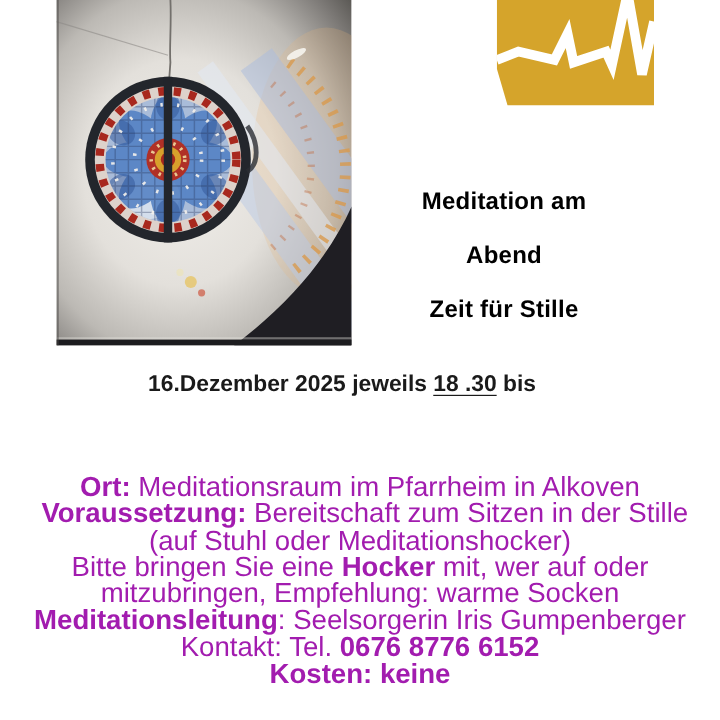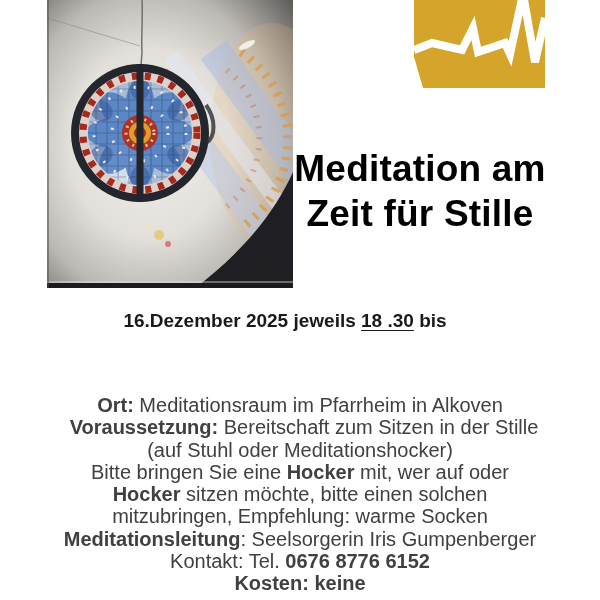--- a/index.html
+++ b/index.html
@@ -13,31 +13,31 @@
     position:absolute;left:47px;top:0;width:246px;height:288px;
   }
   .photo svg{display:block;width:246px;height:288px;}
   .logo{
     position:absolute;left:414px;top:0;width:131px;height:88px;
   }
   .logo svg{display:block;width:131px;height:88px;overflow:hidden;}
   .title{
     position:absolute;left:284px;top:146px;width:272px;
     text-align:center;color:#000;
-    font-size:37px;line-height:45px;font-weight:700;letter-spacing:.2px;
+    font-size:20px;line-height:45px;font-weight:700;letter-spacing:.2px;
   }
   .schedule{
     position:absolute;left:15px;top:308px;width:540px;
     text-align:center;color:#1a1a1a;
     font-size:19px;line-height:25px;font-weight:700;
   }
   .details{
     position:absolute;left:20px;top:394px;width:560px;
-    text-align:center;color:#404040;
-    font-size:20px;line-height:22.3px;font-weight:400;
+    text-align:center;color:#a21caf;
+    font-size:23px;line-height:22.3px;font-weight:400;
   }
   .line{white-space:nowrap;}
 </style>
 </head>
 <body>
 
 <div class="photo">
   <svg viewBox="0 0 246 288" xmlns="http://www.w3.org/2000/svg">
     <defs>
       <radialGradient id="alc" cx="42%" cy="50%" r="78%">
@@ -133,30 +133,30 @@
           <polygon points="0,0 131,0 131,88 9,88 0,57"></polygon>
         </clipPath>
     </defs>
     <polygon points="0,0 131,0 131,88 9,88 0,57" fill="#D5A42B"></polygon>
     <polyline points="0,50 18,43 48,50 59,28 64,52 91,43 96,54 109,-6 121,62 131,18" fill="none" stroke-width="8" stroke-linejoin="miter" clip-path="url(#logoclip)" stroke="#FFFFFF"></polyline>
   </svg>
 </div>
 
 <div class="title">
   <div class="line">Meditation am</div>
+  <div class="line">Abend</div>
   <div class="line">Zeit für Stille</div>
 </div>
 
 <div class="schedule">
   <div class="line"><span>16.Dezember 2025 jeweils </span><span style="text-decoration: underline; text-underline-offset: 3px;">18 .30</span><span> bis</span></div>
 </div>
 
 <div class="details">
   <div class="line"><span style="font-weight: 700;">Ort:</span><span> Meditationsraum im Pfarrheim in Alkoven</span></div>
   <div class="line"><span style="font-weight: 700; margin-left: 8px;">Voraussetzung:</span><span> Bereitschaft zum Sitzen in der Stille</span></div>
   <div class="line"><span>(auf Stuhl oder Meditationshocker)</span></div>
   <div class="line"><span>Bitte bringen Sie eine </span><span style="font-weight: 700;">Hocker</span><span> mit, wer auf oder</span></div>
-  <div class="line"><span style="font-weight: 700;">Hocker</span><span> sitzen möchte, bitte einen solchen</span></div>
   <div class="line"><span>mitzubringen, Empfehlung: warme Socken</span></div>
   <div class="line"><span style="font-weight: 700; margin-top: 39px;">Meditationsleitung</span><span>: Seelsorgerin Iris Gumpenberger</span></div>
   <div class="line"><span>Kontakt: Tel. </span><span style="font-weight: 700;">0676 8776 6152</span></div>
   <div class="line"><span style="font-weight: 700;">Kosten: keine</span></div>
 </div>
 
 </body></html>

